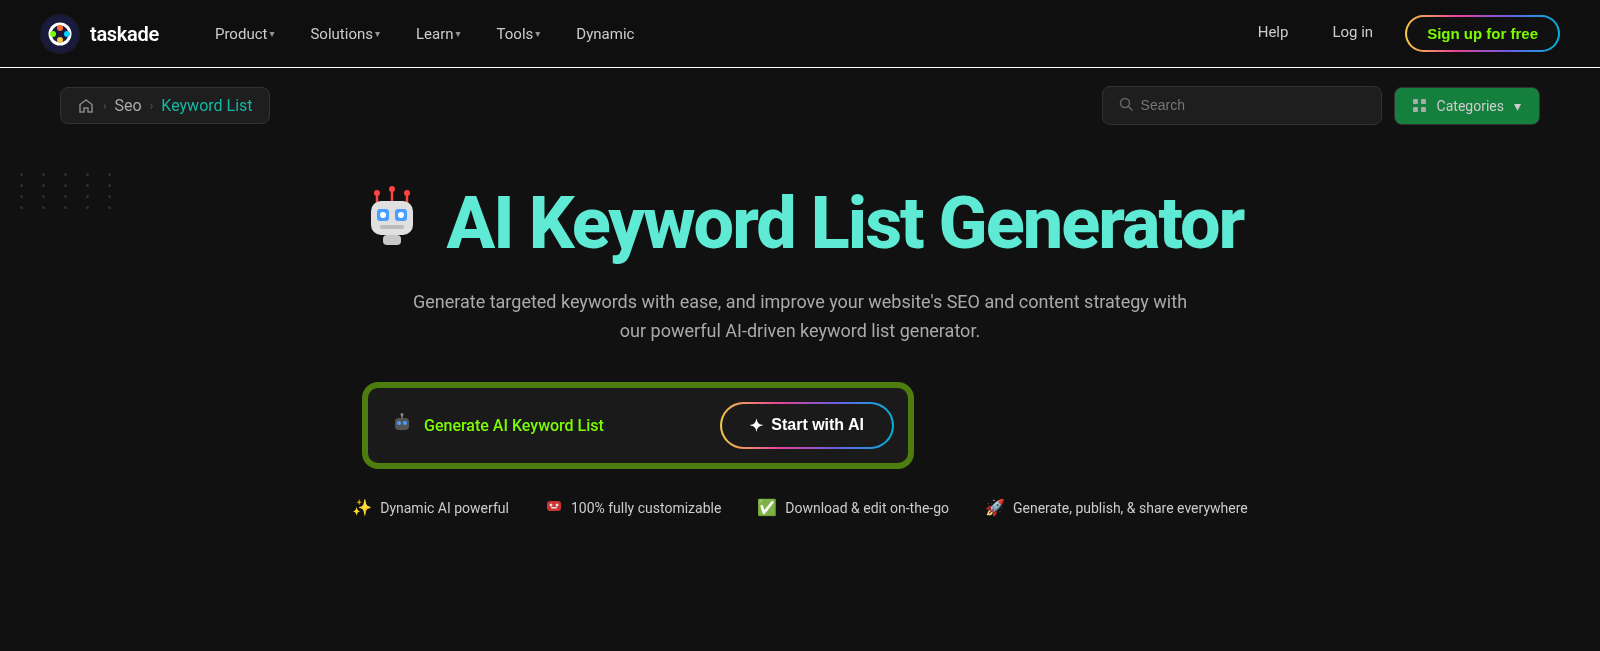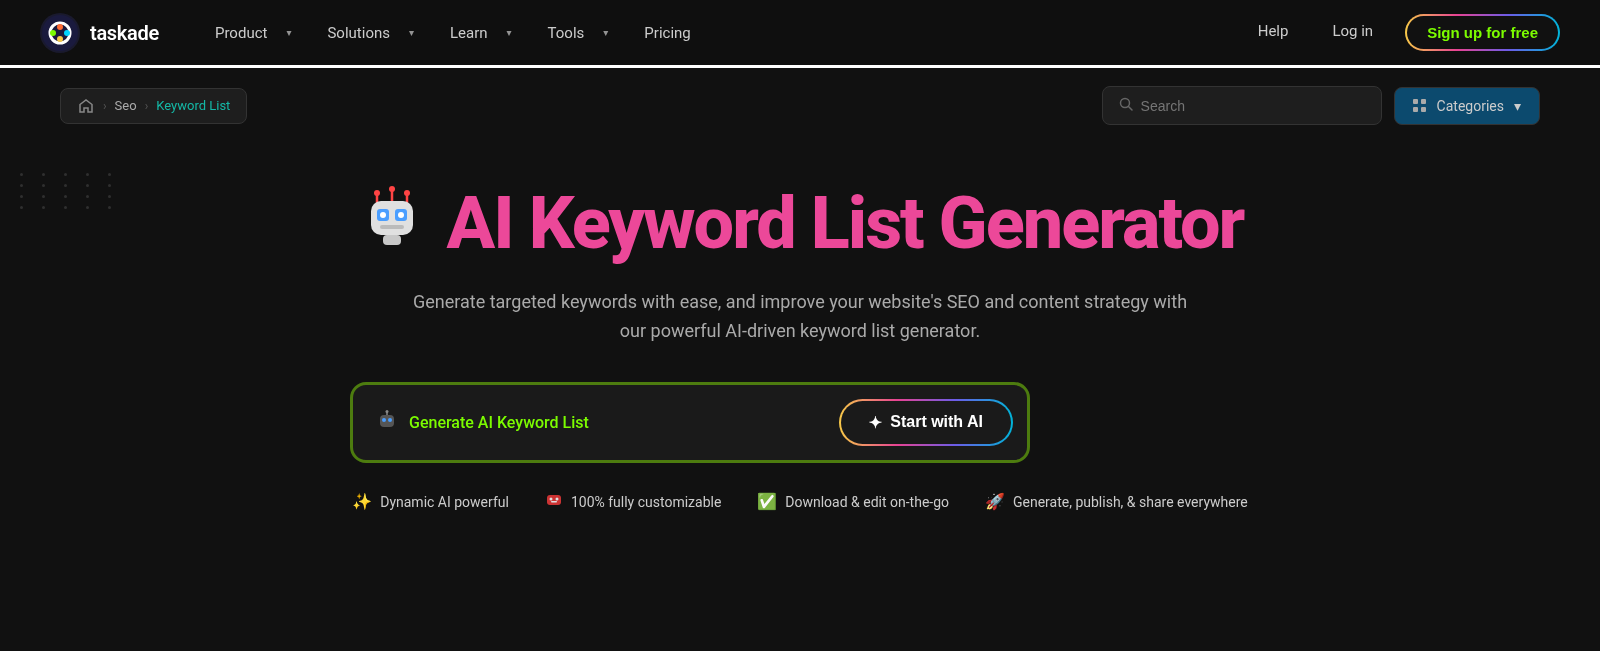--- a/index.html
+++ b/index.html
@@ -12,21 +12,21 @@
       overflow-x: hidden;
     }
 
     
     .navbar {
       background: #0f0f0f;
       display: flex;
       align-items: center;
       padding: 0 40px;
       height: 68px;
-      border-bottom: 3px solid #ffffff;
+      border-bottom: 1px solid #ffffff;
       position: relative;
       z-index: 10;
     }
     .navbar-logo {
       display: flex;
       align-items: center;
       gap: 10px;
       margin-right: 40px;
       text-decoration: none;
     }
@@ -48,21 +48,21 @@
     }
     .nav-items {
       display: flex;
       align-items: center;
       gap: 4px;
       flex: 1;
     }
     .nav-item {
       display: flex;
       align-items: center;
-      gap: 19px;
+      gap: 2px;
       padding: 8px 16px;
       color: #cccccc;
       font-size: 15px;
       cursor: pointer;
       border-radius: 6px;
       transition: background 0.15s;
       white-space: nowrap;
     }
     .nav-chevron {
       font-size: 10px;
@@ -118,34 +118,34 @@
       justify-content: center;
       color: #888;
       font-size: 14px;
     }
     .breadcrumb-sep {
       color: #555;
       font-size: 12px;
     }
     .breadcrumb-item {
       color: #aaaaaa;
-      font-size: 13px;
+      font-size: 16px;
     }
     .breadcrumb-item.active {
       color: #14b8a6;
       font-weight: 400;
     }
     .breadcrumb-right {
       display: flex;
       align-items: center;
       gap: 12px;
     }
     .search-box {
       display: flex;
-      align-items: center;
+      align-items: flex-start;
       gap: 8px;
       background: #1e1e1e;
       border: 1px solid #333;
       border-radius: 8px;
       padding: 10px 16px;
       width: 280px;
     }
     .search-icon {
       color: #666;
       font-size: 14px;
@@ -156,21 +156,21 @@
       outline: none;
       color: #aaa;
       font-size: 14px;
       flex: 1;
       width: 100%;
     }
     .categories-btn {
       display: flex;
       align-items: center;
       gap: 10px;
-      background: #0c4a6e;
+      background: #15803d;
       border: 1px solid #333;
       border-radius: 8px;
       padding: 10px 18px;
       color: #cccccc;
       font-size: 14px;
       cursor: pointer;
       white-space: nowrap;
     }
     .grid-icon {
       display: grid;
@@ -225,43 +225,44 @@
       gap: 20px;
       margin-bottom: 24px;
     }
     .robot-icon {
       font-size: 64px;
       line-height: 1;
     }
     .hero-heading {
       font-size: 72px;
       font-weight: 800;
-      color: #ec4899;
+      color: #5eead4;
       letter-spacing: -2px;
       line-height: 1.1;
     }
     .hero-desc {
       font-size: 18px;
       color: #aaaaaa;
       line-height: 1.6;
       max-width: 780px;
       margin: 0 auto 36px;
     }
 
     
     .cta-box {
       background: #1a1a1a;
-      border: 3px solid #4d7c0f;
+      border: 6px solid #4d7c0f;
       border-radius: 16px;
       padding: 14px 14px 14px 24px;
       display: flex;
       align-items: center;
       justify-content: space-between;
-      width: 680px;
+      width: 552px;
       margin-bottom: 28px;
+      margin-left: 12px;
     }
     .cta-left {
       display: flex;
       align-items: center;
       gap: 12px;
     }
     .cta-bot-icon {
       font-size: 20px;
       color: #888;
     }
@@ -337,21 +338,21 @@
     </div>
     <div class="nav-item">
       <span>Learn</span>
       <span class="nav-chevron">▾</span>
     </div>
     <div class="nav-item">
       <span>Tools</span>
       <span class="nav-chevron">▾</span>
     </div>
     <div class="nav-item">
-      <span>Pricing</span>
+      <span>Dynamic</span>
     </div>
   </div>
 
   <div class="nav-right">
     <span class="nav-help">Help</span>
     <span class="nav-login">Log in</span>
     <button class="nav-signup">Sign up for free</button>
   </div>
 </nav>
 

